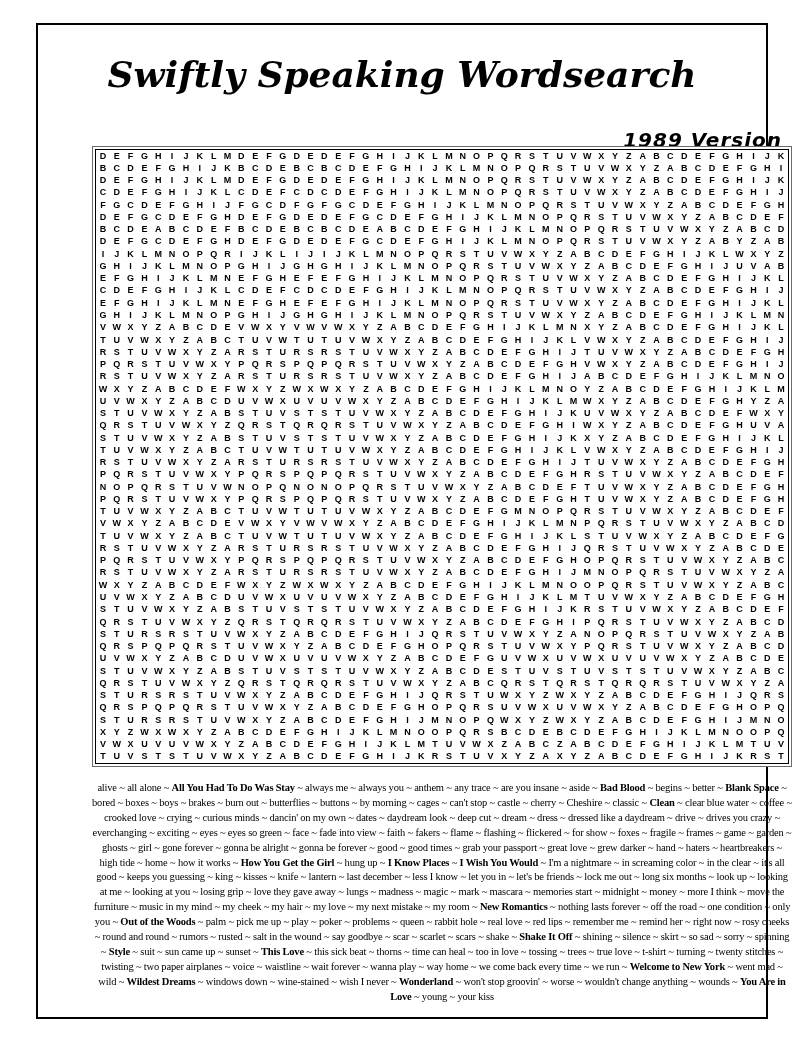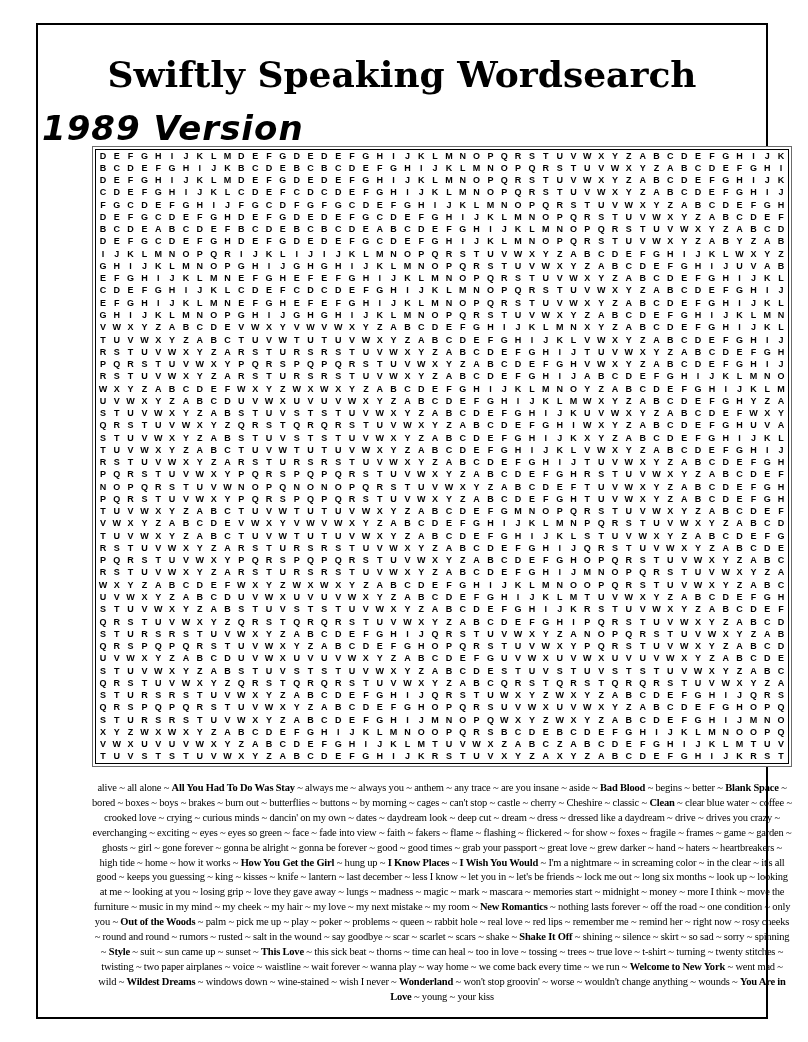--- a/index.html
+++ b/index.html
@@ -1,25 +1,25 @@
 <!DOCTYPE html>
 <html><head>
 <meta charset="utf-8">
 <style>
   html,body{margin:0;padding:0;background:#fff;}
   .page{position:relative;width:808px;height:1042px;background:#ffffff;overflow:hidden;
         font-family:"Liberation Sans",sans-serif;color:#000;}
   .page-border{position:absolute;left:36px;top:23px;width:732px;height:996px;
         border:2px solid #000;box-sizing:border-box;background:#fff;}
   .title{position:absolute;left:0;top:26px;width:100%;margin:0;text-align:center;
-        font-family:"DejaVu Serif",serif;font-weight:bold;
+        font-family:"DejaVu Serif",serif;font-style:italic;font-weight:bold;
         font-size:36px;line-height:46px;letter-spacing:0px;}
-  .subtitle{position:absolute;left:0;top:82px;width:100%;margin:4px;text-align:left;
+  .subtitle{position:absolute;left:0;top:82px;width:100%;margin:16px;text-align:right;
         font-family:"DejaVu Sans",sans-serif;font-style:italic;font-weight:bold;
-        font-size:34px;line-height:34px;letter-spacing:1px;}
+        font-size:20px;line-height:34px;letter-spacing:1px;}
   .grid-outer{position:absolute;left:54px;top:121px;width:700px;height:621px;
         border:1px solid #6b6b6b;box-sizing:border-box;padding:2px;background:#fff;}
   .grid-inner{width:100%;height:100%;border:1px solid #000;box-sizing:border-box;
         display:grid;grid-template-columns:repeat(50,1fr);grid-auto-rows:1fr;}
   .cell{display:flex;align-items:center;justify-content:center;
         font-family:"Liberation Sans",sans-serif;font-weight:bold;font-size:9px;
         line-height:1;user-select:none;}
   .word-list{position:absolute;left:54px;top:756px;width:700px;text-align:center;
         font-family:Liberation Serif, serif;font-size:10.5px;line-height:14.9px;
         letter-spacing:-0.2px;color:#000;}

